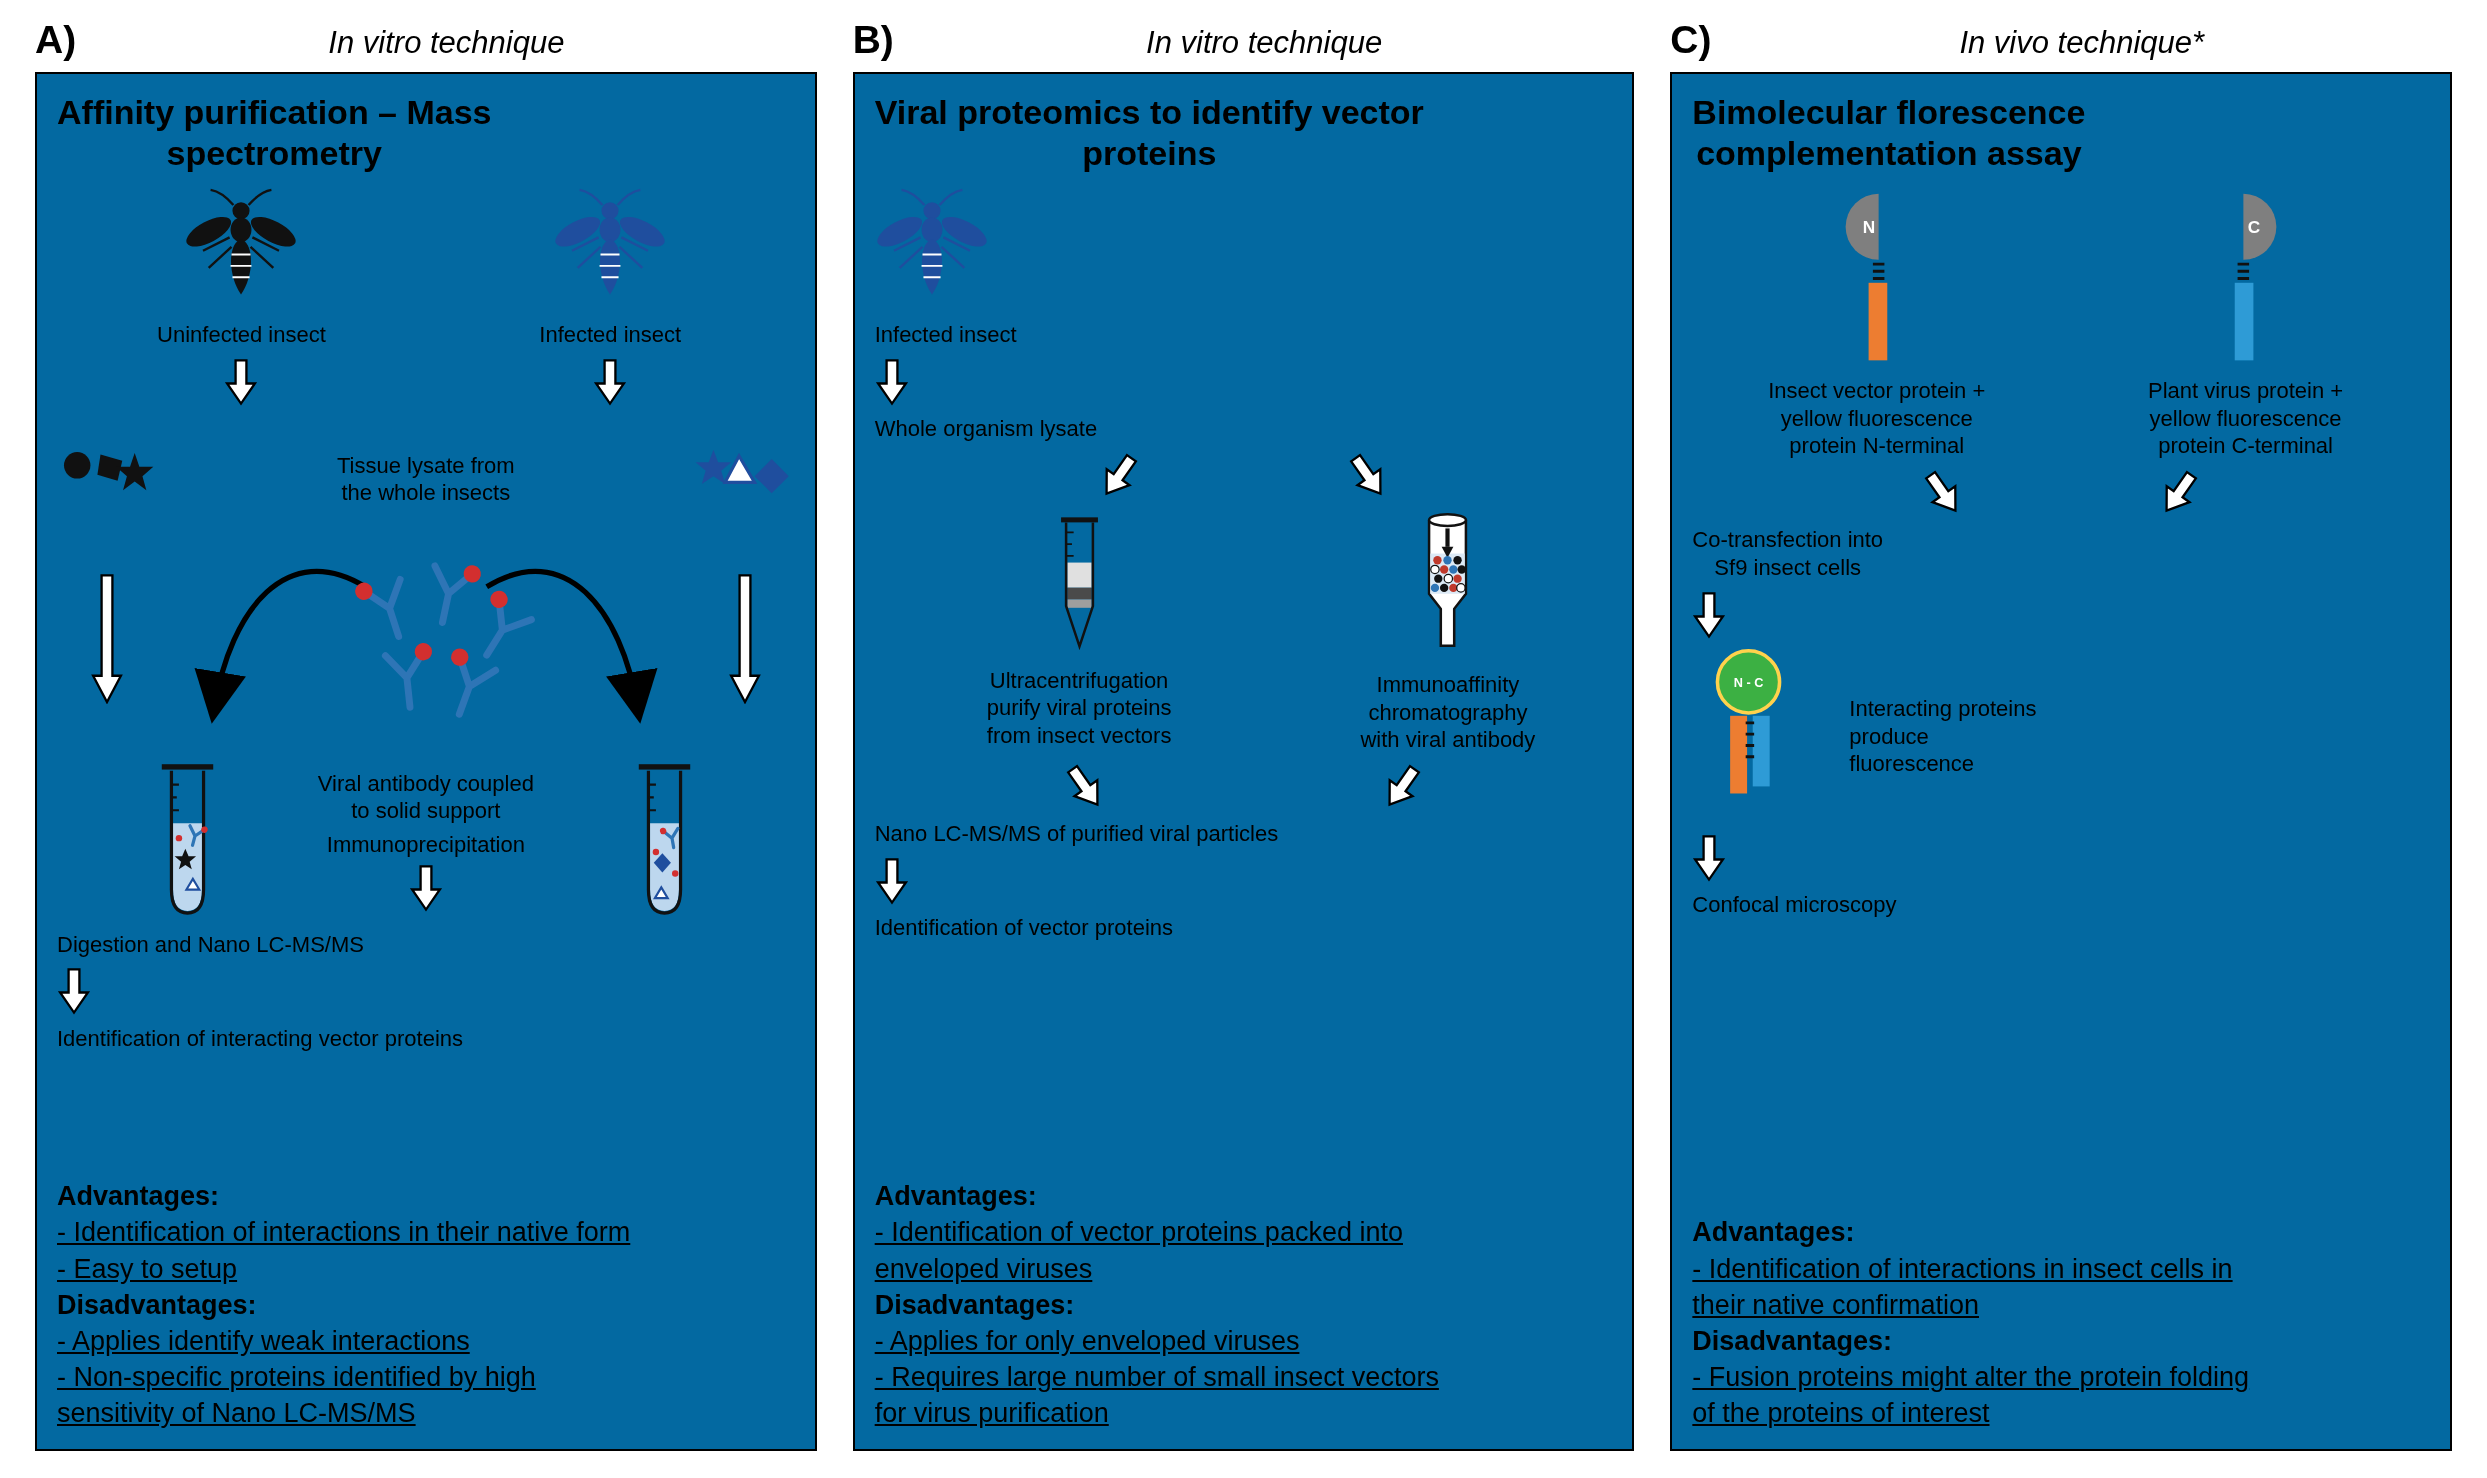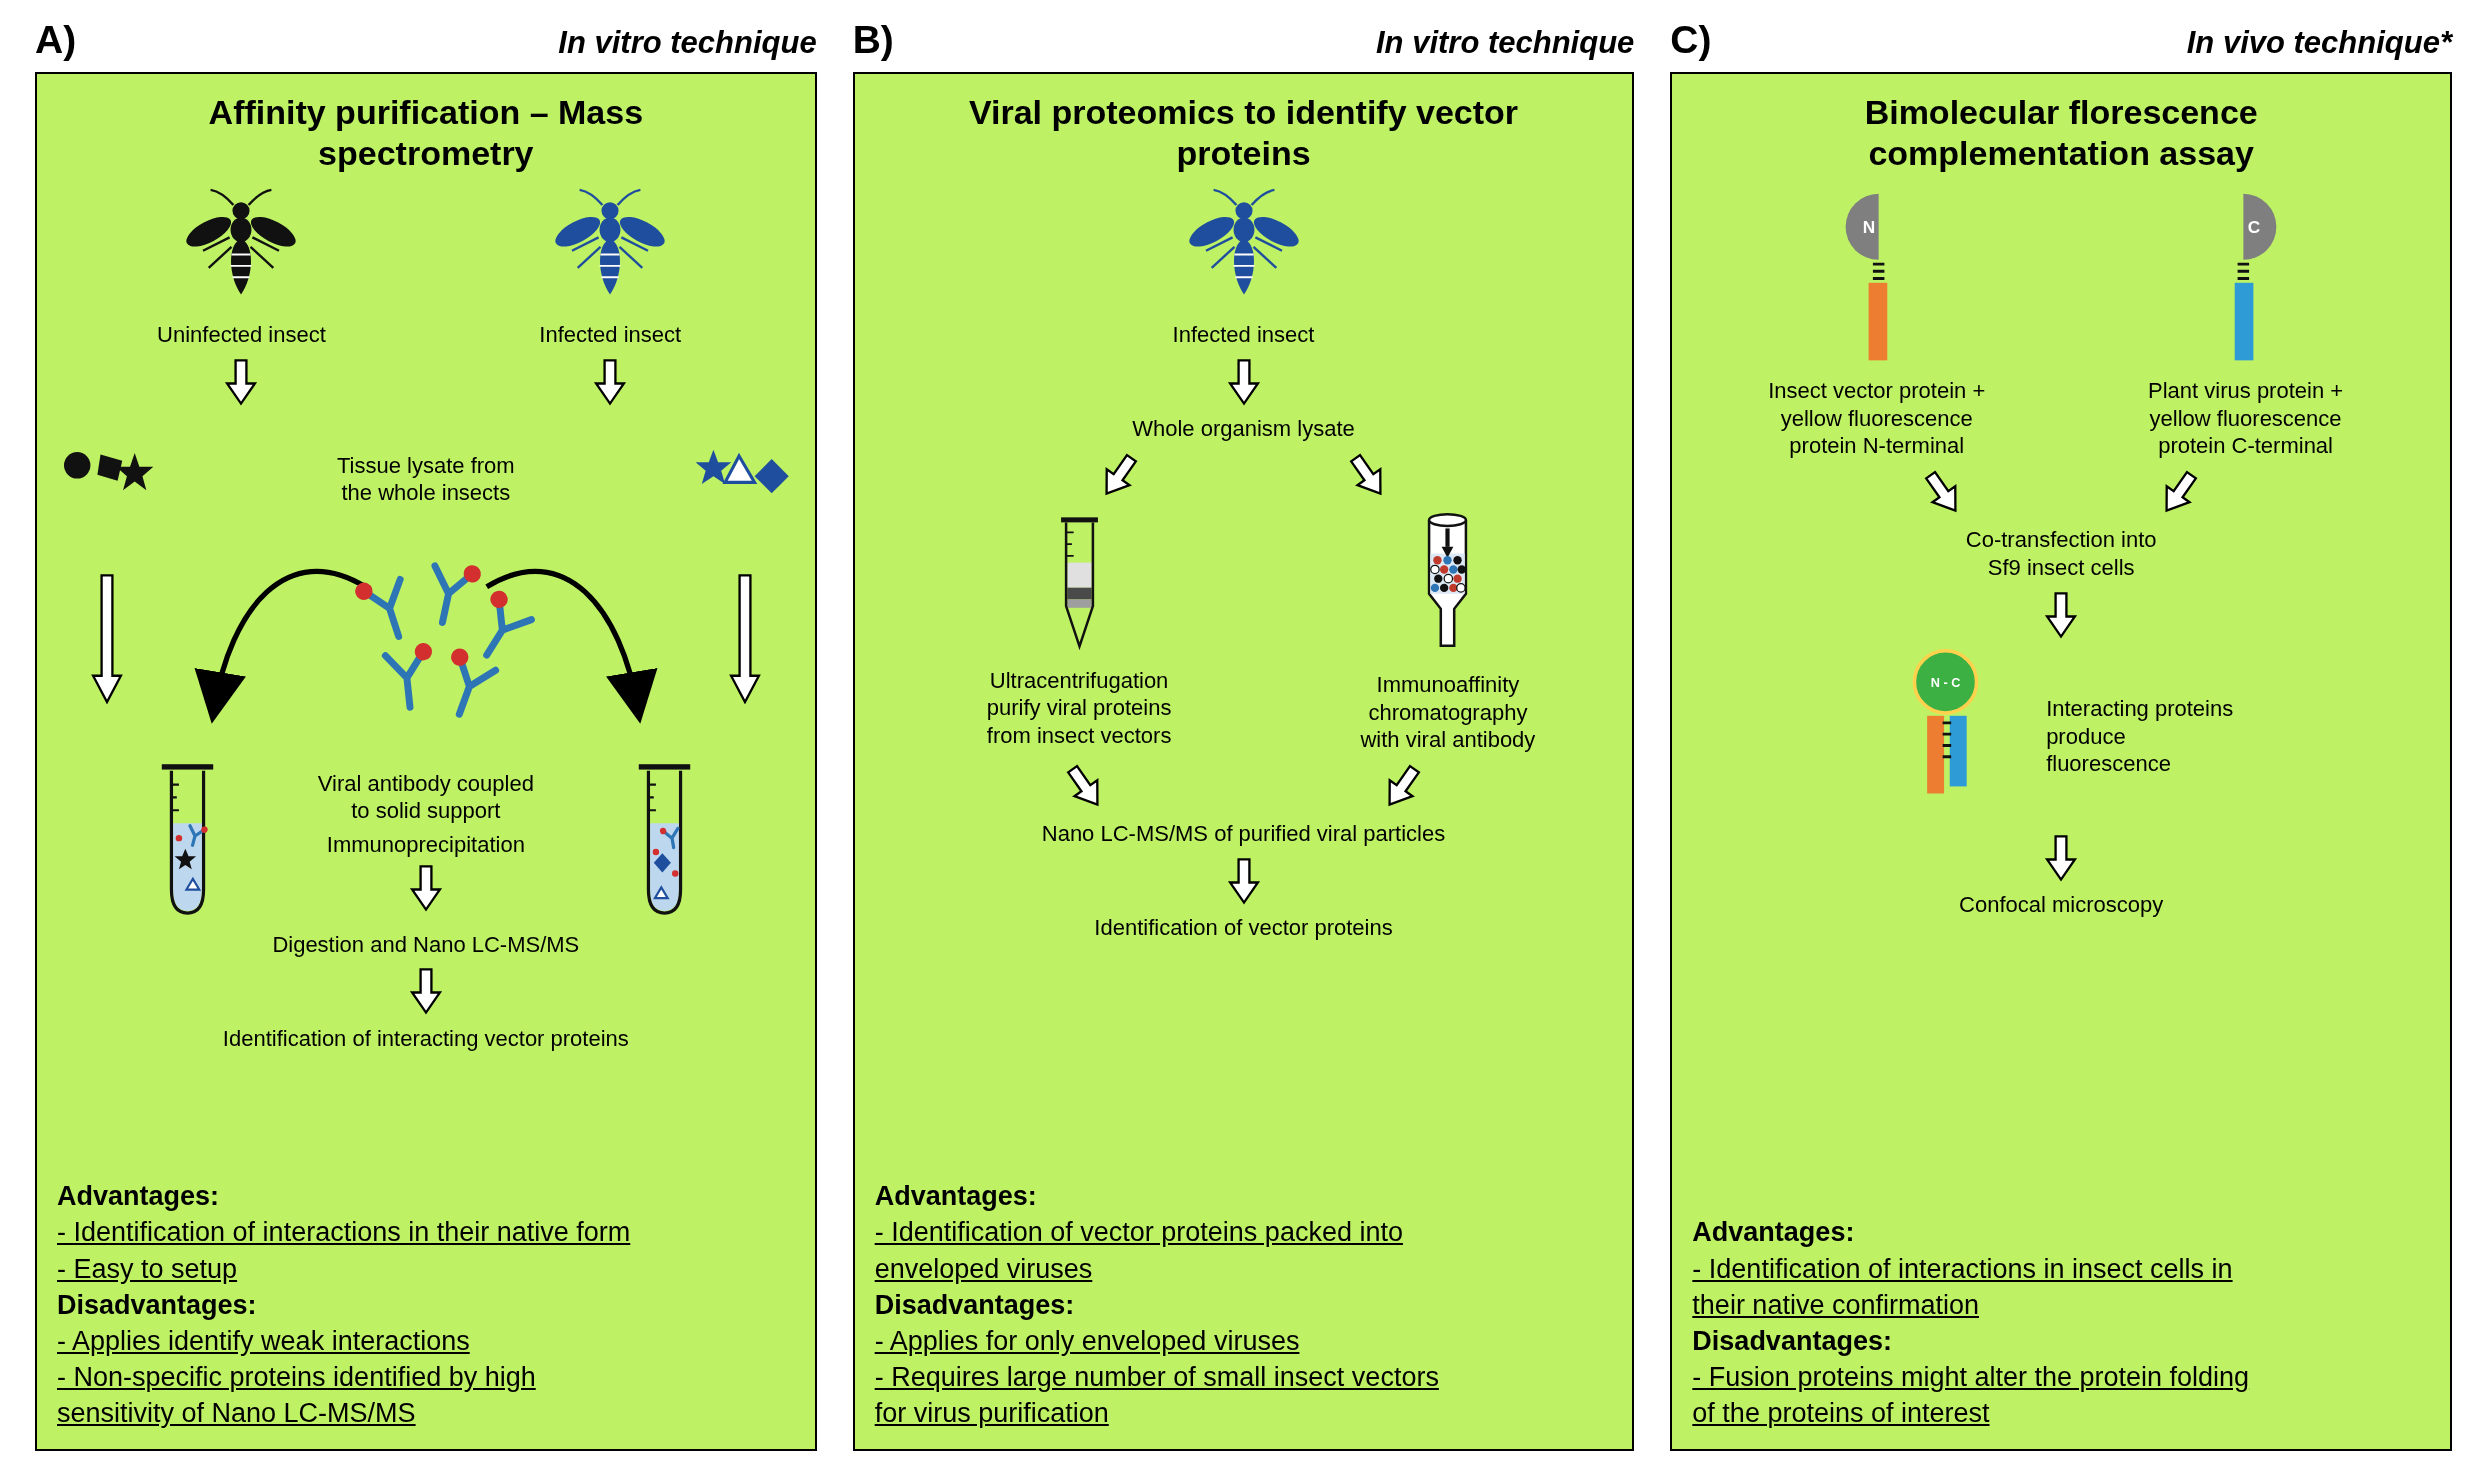--- a/index.html
+++ b/index.html
@@ -2,24 +2,24 @@
 <html style="font-size:10.8px"><head>
 <meta charset="utf-8">
 <style>
   html,body{margin:0;padding:0;background:#fff;color:#000;
     font-family:"Liberation Sans", sans-serif;}
   .page{width:2487px;height:1478px;box-sizing:border-box;padding:17.5px 35px 27px 35px;
     display:flex;gap:36px;}
   .panel{flex:1;display:flex;flex-direction:column;min-width:0;}
   .panel-header{display:flex;align-items:baseline;margin:0 0 10.8px 0;}
   .panel-letter{font-size:39px;font-weight:bold;}
-  .technique{flex:1;text-align:right;font-size:31px;font-style:italic;font-weight:700;
+  .technique{flex:1;text-align:center;font-size:31px;font-style:italic;font-weight:400;
     white-space:pre-line;}
-  .box{border:2.7px solid #000;background:#bef264;flex:1;box-sizing:border-box;
-    padding:17.5px 20px;display:flex;flex-direction:column;align-items:center;}
+  .box{border:2.7px solid #000;background:#0369a1;flex:1;box-sizing:border-box;
+    padding:17.5px 20px;display:flex;flex-direction:column;align-items:flex-start;}
   .box > *{margin-bottom:9.4px;}
   .box-title{font-size:34px;font-weight:bold;text-align:center;line-height:1.22;
     white-space:pre-line;margin-bottom:13.5px;}
   .caption{font-size:22px;text-align:center;line-height:1.25;white-space:pre-line;}
   .grid2{display:grid;grid-template-columns:1fr 1fr;width:100%;
     justify-items:center;align-items:center;}
   .grid3{display:grid;grid-template-columns:1fr auto 1fr;width:100%;
     justify-items:center;align-items:center;}
   .shapes-row{display:flex;width:100%;align-items:center;gap:5.4px;margin-top:27px;}
   .shapes-row .caption{flex:1;}

